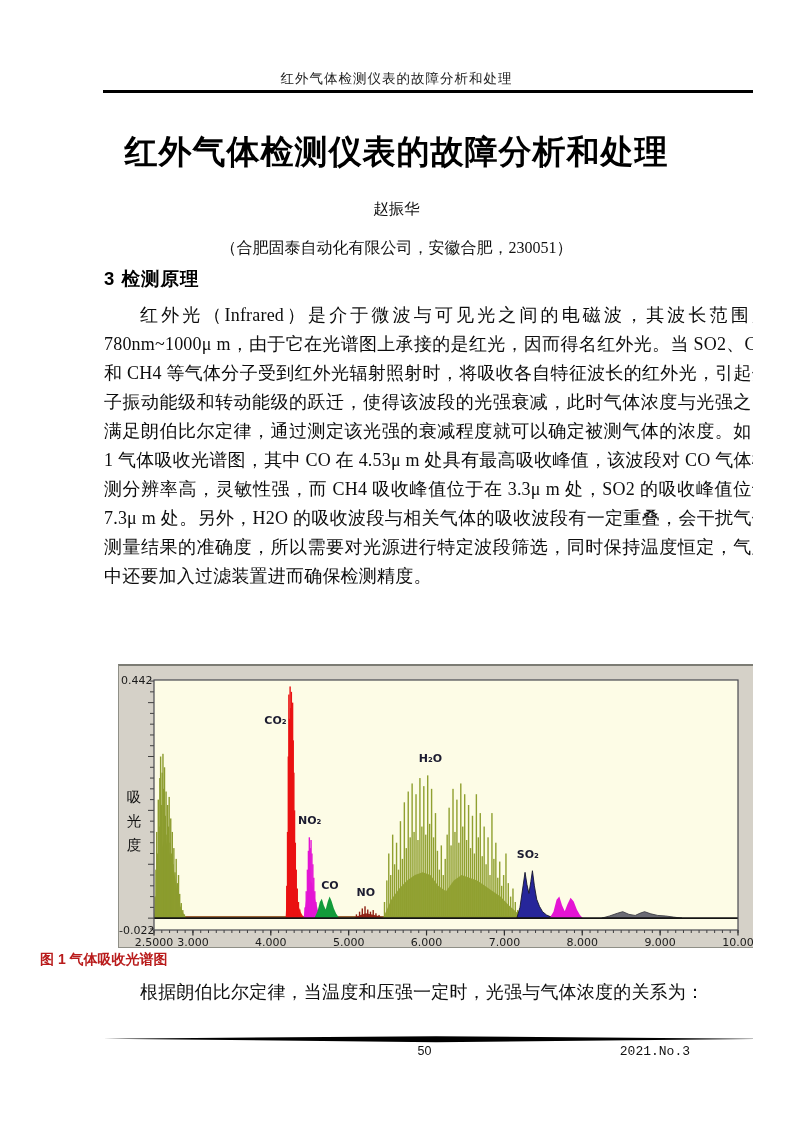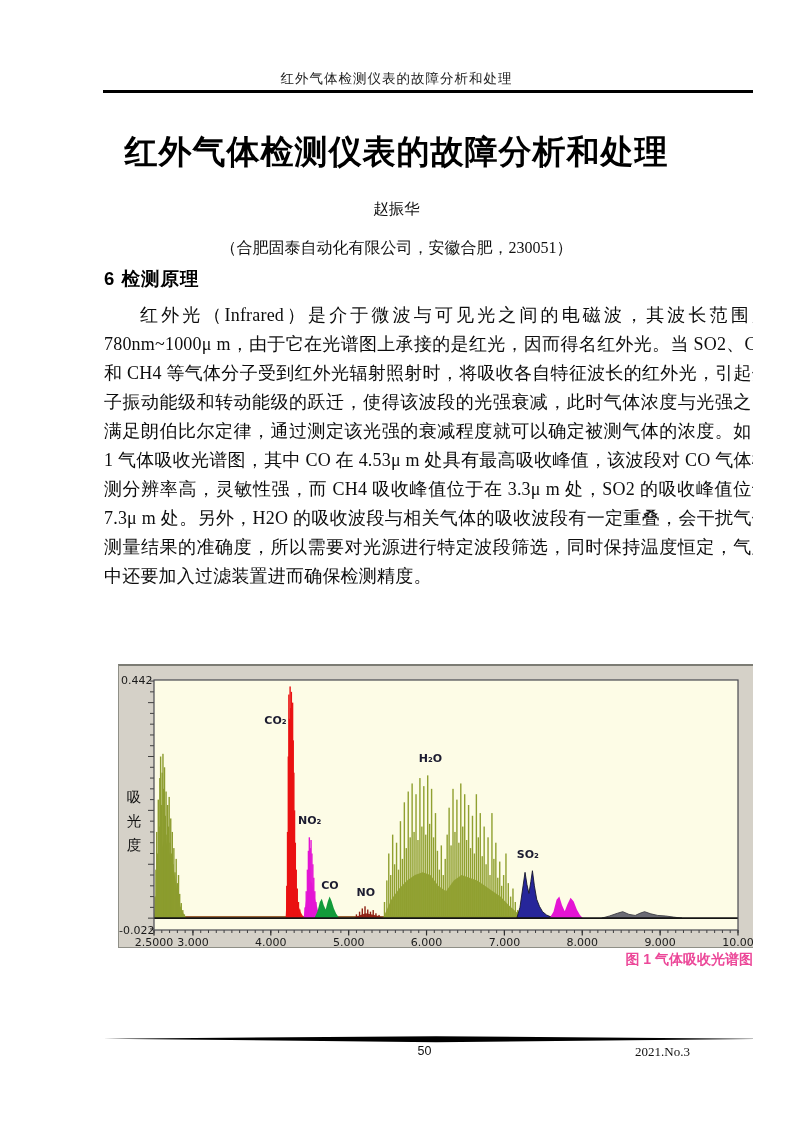--- a/index.html
+++ b/index.html
@@ -26,43 +26,43 @@
 
   .body-par { position:absolute; left:64px; width:666px; font-size:18px; line-height:29px;
               text-align:justify; text-indent:2em; color:#0d0d0d; letter-spacing:0.2px; }
   .par-1 { top:301px; }
   .par-2 { top:978px; }
 
   .figure-panel { position:absolute; top:664px; left:78px; width:637px; height:284px;
                   background:#d5d1c8; border:1px solid #8f8f87; border-top:2px solid #7c7c74; }
   .figure-panel svg { display:block; }
 
-  .figure-caption { position:absolute; top:951px; left:0; width:100%; text-align:right;
+  .figure-caption { position:absolute; top:951px; left:0; width:100%; text-align:left;
                     font-family:"Liberation Sans", sans-serif; font-weight:700;
-                    font-size:14px; color:#ec4899; }
+                    font-size:14px; color:#b91c1c; }
 
   .footer-rule { position:absolute; top:1036px; left:63px; width:667px; height:7px; }
   .page-number { position:absolute; top:1044px; left:0; width:100%; text-align:center;
                  font-family:"Liberation Sans", sans-serif; font-size:12.5px; color:#111;margin-left:28px; }
   .issue-label { position:absolute; top:1044px; right:63px;
-                 font-family:Liberation Serif, serif; font-size:13px; color:#111;text-align:center; }
+                 font-family:Liberation Mono, monospace; font-size:13px; color:#111;text-align:center; }
 </style>
 </head>
 <body>
 
 <div class="page">
 
   <div class="running-title">红外气体检测仪表的故障分析和处理</div>
   <div class="header-rule"></div>
 
   <h1 class="article-title">红外气体检测仪表的故障分析和处理</h1>
   <div class="author">赵振华</div>
   <div class="affiliation">（合肥固泰自动化有限公司，安徽合肥，230051）</div>
 
-  <h2 class="section-heading">6 检测原理</h2>
+  <h2 class="section-heading">3 检测原理</h2>
 
   <p class="body-par par-1">红外光（Infrared）是介于微波与可见光之间的电磁波，其波长范围为 780nm~1000μ m，由于它在光谱图上承接的是红光，因而得名红外光。当 SO2、CO 和 CH4 等气体分子受到红外光辐射照射时，将吸收各自特征波长的红外光，引起分子振动能级和转动能级的跃迁，使得该波段的光强衰减，此时气体浓度与光强之间满足朗伯比尔定律，通过测定该光强的衰减程度就可以确定被测气体的浓度。如图 1 气体吸收光谱图，其中 CO 在 4.53μ m 处具有最高吸收峰值，该波段对 CO 气体检测分辨率高，灵敏性强，而 CH4 吸收峰值位于在 3.3μ m 处，SO2 的吸收峰值位于 7.3μ m 处。另外，H2O 的吸收波段与相关气体的吸收波段有一定重叠，会干扰气体测量结果的准确度，所以需要对光源进行特定波段筛选，同时保持温度恒定，气路中还要加入过滤装置进而确保检测精度。</p>
 
   <div class="figure-panel">
     <svg id="chart" width="635" height="281" viewBox="0 0 635 281">
         <rect x="35" y="14" width="584" height="250" fill="#fdfce6"></rect>
         <line x1="31" y1="262.92241379310343" x2="35" y2="262.92241379310343" stroke="#3f3f3f" stroke-width="1"></line>
         <line x1="29" y1="252.1465517241379" x2="35" y2="252.1465517241379" stroke="#3f3f3f" stroke-width="1"></line>
         <line x1="31" y1="241.3706896551724" x2="35" y2="241.3706896551724" stroke="#3f3f3f" stroke-width="1"></line>
         <line x1="31" y1="230.5948275862069" x2="35" y2="230.5948275862069" stroke="#3f3f3f" stroke-width="1"></line>
@@ -343,20 +343,21 @@
         <text x="190.73333333333332" y="157.85775862068965" text-anchor="middle" font-weight="600" font-family="DejaVu Sans, sans-serif" font-size="11px" fill="#1c1c30">NO₂</text>
         <text x="210.97866666666667" y="222.51293103448276" text-anchor="middle" font-weight="600" font-family="DejaVu Sans, sans-serif" font-size="11px" fill="#1c1c30">CO</text>
         <text x="246.7973333333333" y="229.51724137931032" text-anchor="middle" font-weight="600" font-family="DejaVu Sans, sans-serif" font-size="11px" fill="#1c1c30">NO</text>
         <text x="311.4266666666666" y="95.89655172413794" text-anchor="middle" font-weight="600" font-family="DejaVu Sans, sans-serif" font-size="11px" fill="#1c1c30">H₂O</text>
         <text x="408.76" y="191.80172413793102" text-anchor="middle" font-weight="600" font-family="DejaVu Sans, sans-serif" font-size="11px" fill="#1c1c30">SO₂</text>
       </svg>
   </div>
 
   <div class="figure-caption">图 1 气体吸收光谱图</div>
 
+  <p class="body-par par-2">根据朗伯比尔定律，当温度和压强一定时，光强与气体浓度的关系为：</p>
 
   <svg class="footer-rule" viewBox="0 0 667 7">
     <polygon points="0,2.8 333,0.2 666,2.8 333,6.2" fill="#000"></polygon>
   </svg>
   <div class="page-number">50</div>
   <div class="issue-label">2021.No.3</div>
 
 </div>
 
 </body></html>

